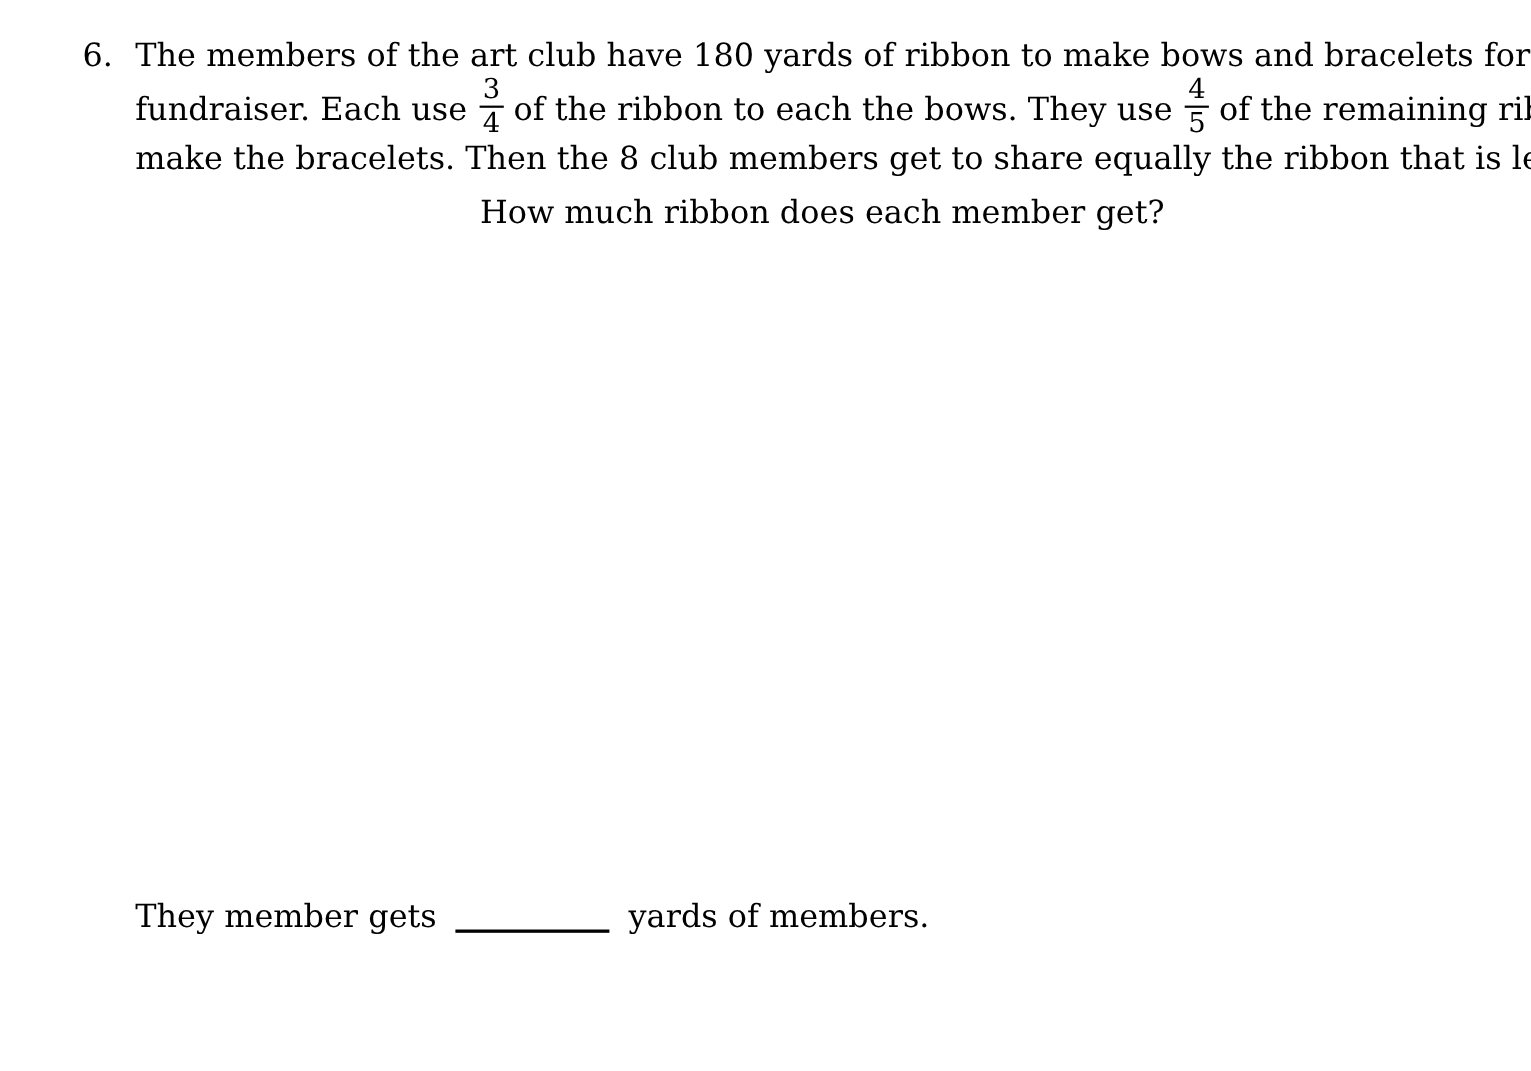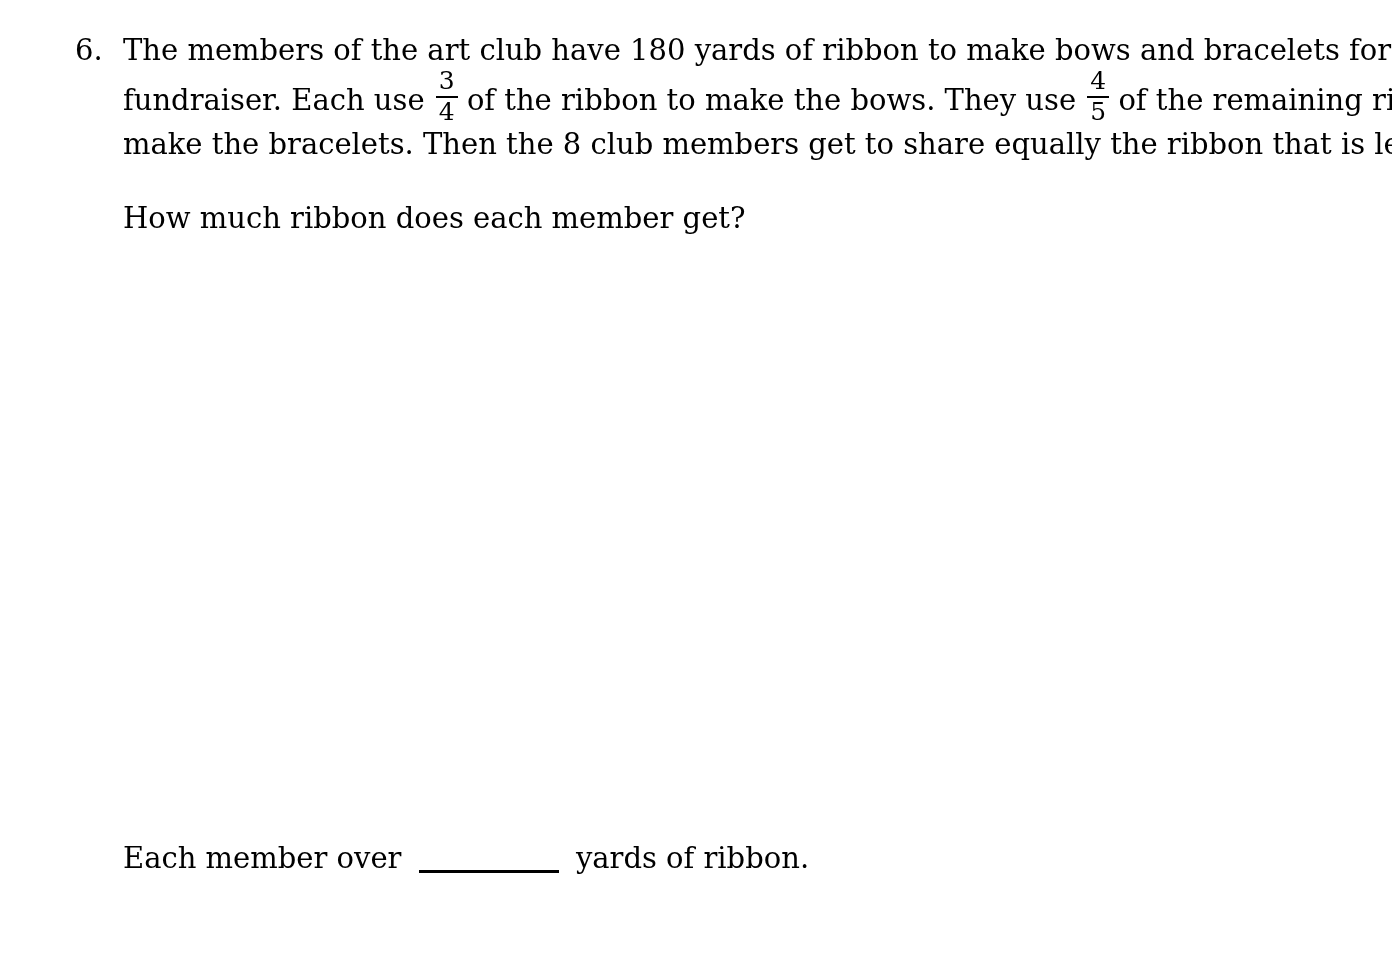--- a/index.html
+++ b/index.html
@@ -35,21 +35,22 @@
     flex: 1 1 auto;
     min-width: 0;
   }
   .line {
     line-height: 47px;
     height: 47px;
     white-space: nowrap;
     overflow: visible;
   }
   .question {
-    margin-top: 27px;
+    margin-top: 2px;
+    text-align: center;
   }
   .work-space {
     height: 593px;
   }
   .frac {
     display: inline-block;
     vertical-align: middle;
     text-align: center;
     font-size: 0.86em;
     position: relative;
@@ -85,36 +86,36 @@
     <div class="num-col">6.</div>
     <div class="body-col">
 
       <div class="line">
         <span>The members of the art club have 180 yards of ribbon to make bows and bracelets for a</span>
       </div>
 
       <div class="line">
         <span>fundraiser. Each use</span>
         <span class="frac"><span class="num">3</span><span class="den">4</span></span>
-        <span>of the ribbon to make the bows. They use</span>
+        <span>of the ribbon to each the bows. They use</span>
         <span class="frac"><span class="num">4</span><span class="den">5</span></span>
         <span>of the remaining ribbon to</span>
       </div>
 
       <div class="line">
         <span>make the bracelets. Then the 8 club members get to share equally the ribbon that is left over.</span>
       </div>
 
       <div class="line question">
         <span>How much ribbon does each member get?</span>
       </div>
 
       <div class="work-space"></div>
 
       <div class="line answer">
-        <span>Each member over</span>
+        <span>They member gets</span>
         <span class="blank"></span>
-        <span>yards of ribbon.</span>
+        <span>yards of members.</span>
       </div>
 
     </div>
   </div>
 </div>
 
 </body></html>

